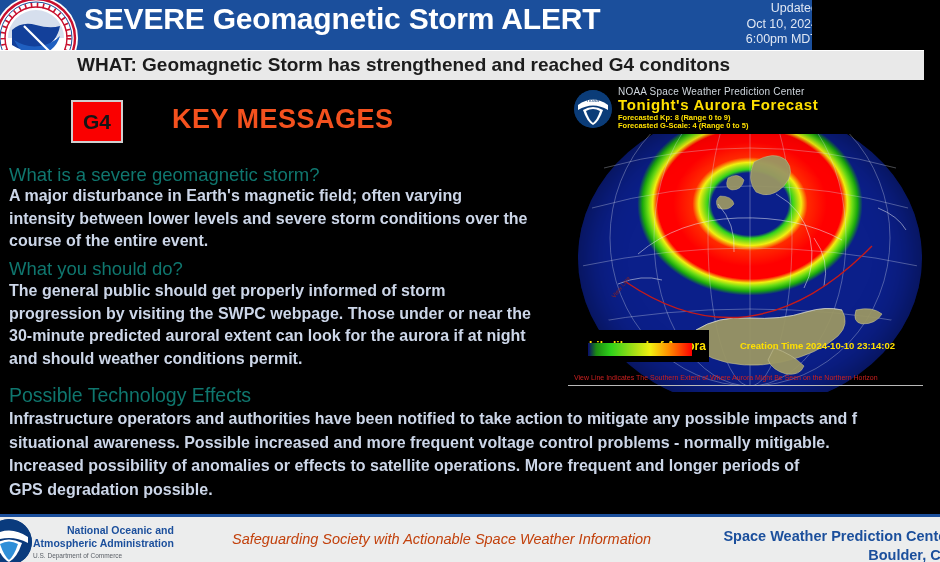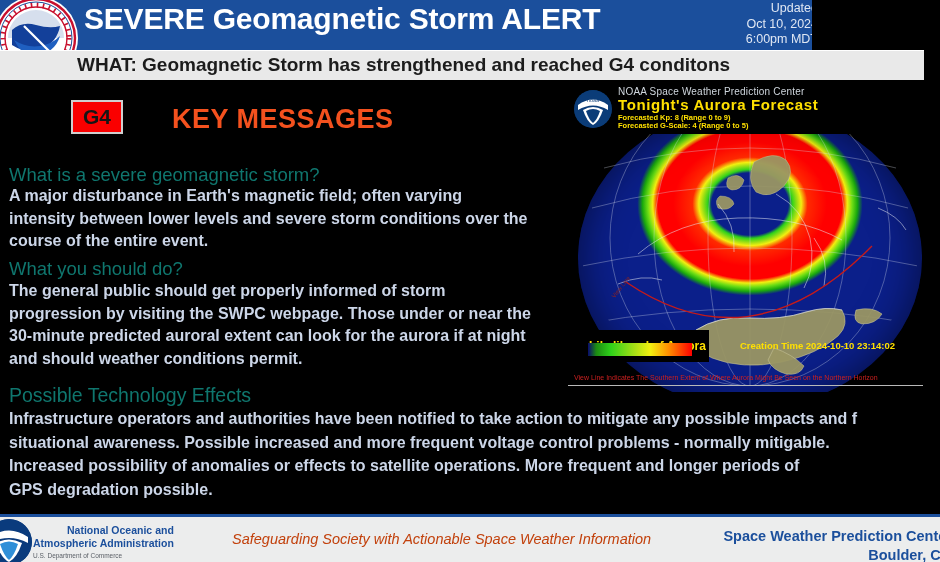--- a/index.html
+++ b/index.html
@@ -63,21 +63,21 @@
   
   #content {
     position: absolute; left: 0; top: 80px;
     width: 940px; height: 434px;
     background: #000;
   }
 
   
   #g4-badge {
     position: absolute; left: 71px; top: 20px;
-    width: 52px; height: 34px;
+    width: 52px; height: 43px;
     background: #fa0000;
     border: 2px solid #cfcfcf;
     box-sizing: border-box;
     color: #151515;
     font-size: 21px; font-weight: bold;
     display: flex; align-items: center; justify-content: center;
   }
   #key-messages {
     position: absolute; left: 172px; top: 24px;
     font-size: 27px; font-weight: bold;

